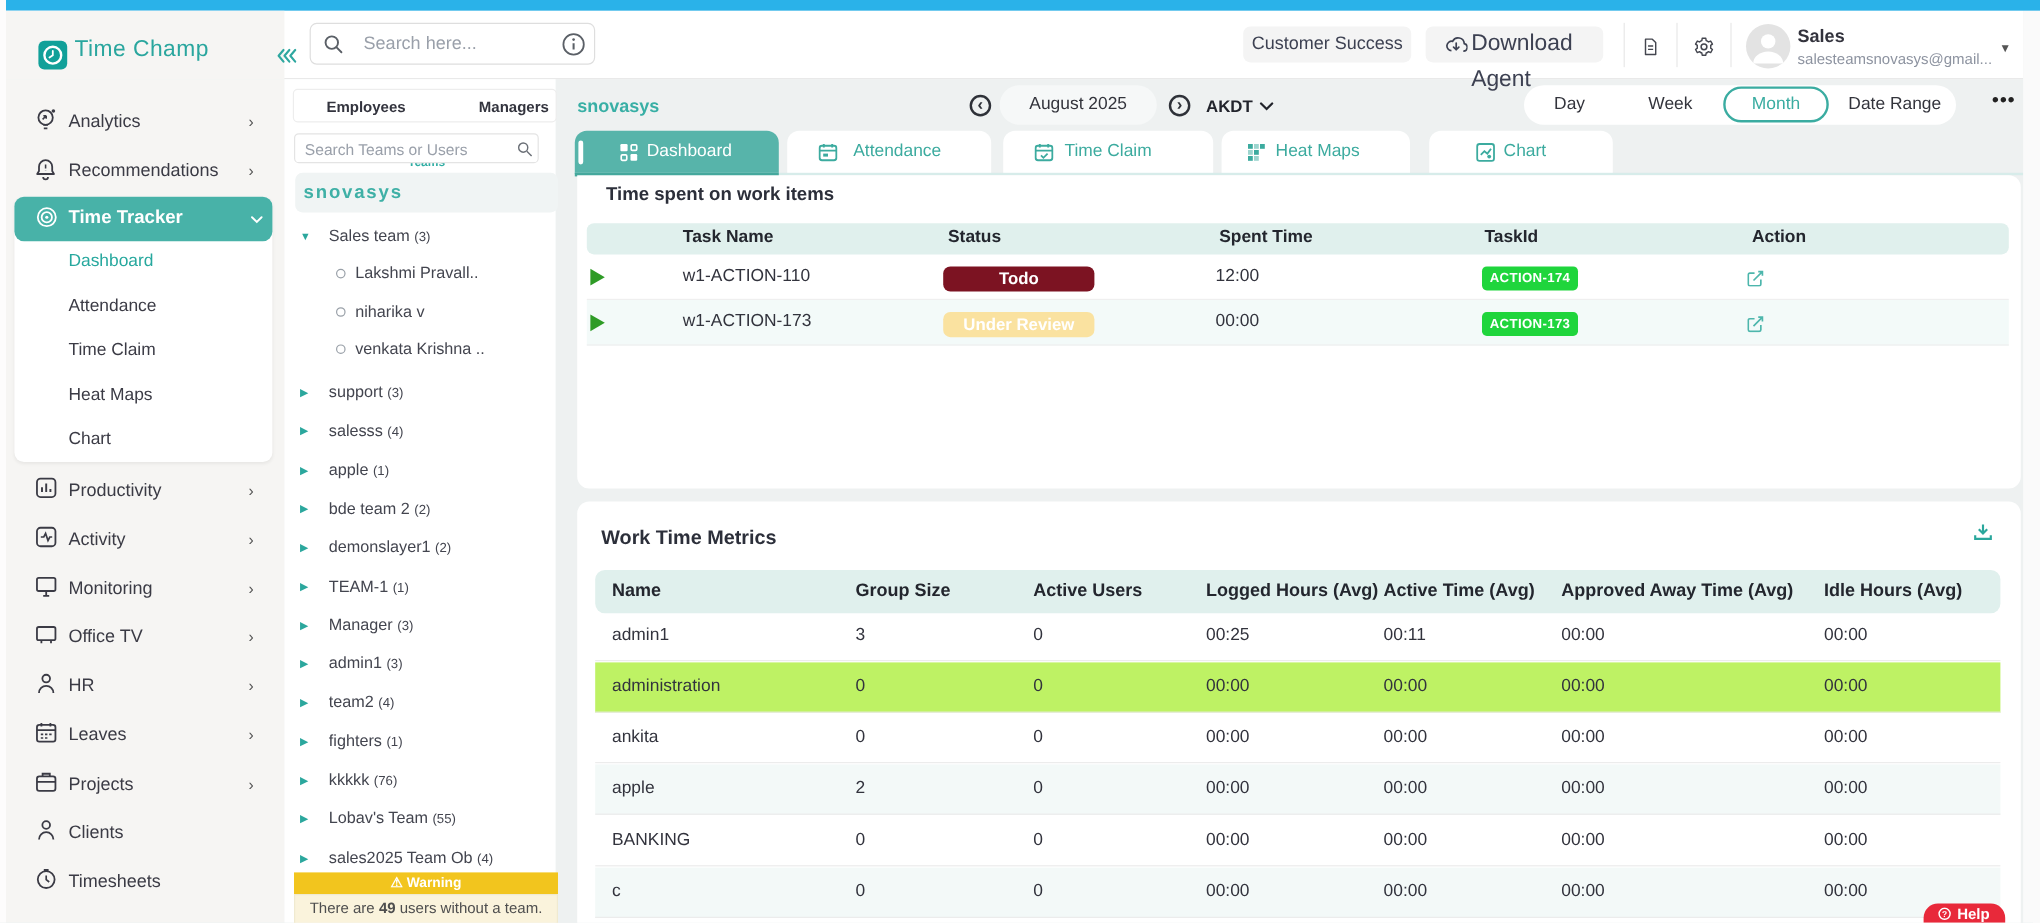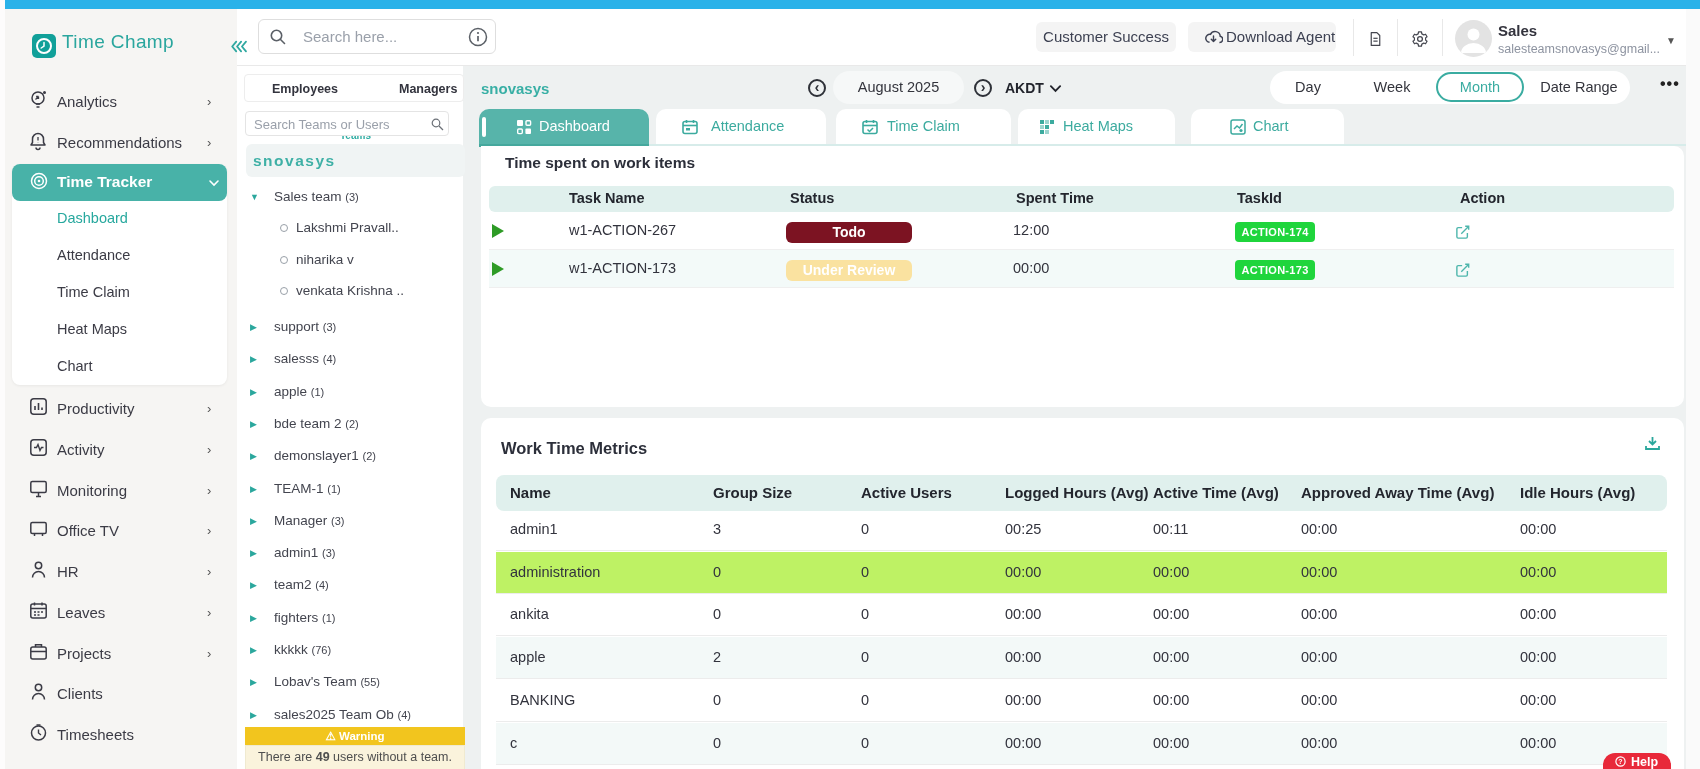--- a/index.html
+++ b/index.html
@@ -10,21 +10,21 @@
 
 #topbar { left:5px; top:0; width:1695px; height:9px; background:#2ab2e9; }
 #leftstrip { left:0; top:0; width:5px; height:769px; background:#fdfcfc; }
 #header { left:5px; top:9px; width:1681px; height:57px; background:#ffffff; border-bottom:1px solid #e9e9e9; }
 #hdrleft { left:0; top:0; width:232px; height:57px; background:#f6f5f3; }
 #logoicon { left:27px; top:25px; width:24px; height:24px; background:#11a099; border-radius:5px; }
 #logotext { left:57px; top:22px; font-size:19px; color:#2aa69e; letter-spacing:0.4px; }
 #searchbox { left:253px; top:10px; width:238px; height:35px; background:#fff; border:1px solid #dedede; border-radius:6px; }
 #searchph { left:298px; top:19px; font-size:15px; color:#9aa0aa; }
 #btnCS { left:1031px; top:13px; width:140px; height:30px; background:#f4f4f4; border-radius:6px; font-size:15px; color:#3d4152; text-align:center; line-height:30px; }
-#btnDA { left:1183px; top:13px; width:148px; height:30px; background:#f4f4f4; border-radius:6px; font-size:15px; color:#3d4152; line-height:30px; padding-left:38px; }
+#btnDA { left:1183px; top:13px; width:148px; height:30px; background:#f4f4f4; border-radius:6px; font-size:19px; color:#3d4152; line-height:30px; padding-left:38px; }
 .hdiv { top:10px; width:1px; height:37px; background:#e8e8e8; }
 #avatar { left:1450px; top:11px; width:37px; height:37px; background:#e3e3e3; border-radius:50%; overflow:hidden; }
 #uname { left:1493px; top:13px; font-size:15px; font-weight:bold; color:#33333d; }
 #uemail { left:1493px; top:33px; font-size:12.5px; color:#8d93a0; }
 #ucaret { left:1661px; top:26px; font-size:10px; color:#555; }
 
 #sidebar { left:5px; top:66px; width:232px; height:703px; background:#f6f5f3; }
 .mitem { position:absolute; left:0; width:232px; height:40px; }
 .mtext { position:absolute; left:52px; top:10px; font-size:15px; color:#3b3b45; }
 .mchev { position:absolute; left:202px; top:11px; font-size:13px; color:#555; }
@@ -373,21 +373,21 @@
       <span class="th" style="left:80px; top:4px;">Task Name</span>
       <span class="th" style="left:301px; top:4px;">Status</span>
       <span class="th" style="left:527px; top:4px;">Spent Time</span>
       <span class="th" style="left:748px; top:4px;">TaskId</span>
       <span class="th" style="left:971px; top:4px;">Action</span>
     </div>
     <div class="prow" style="top:66px; border-bottom:1px solid #efefef;">
       <svg width="14" height="16" viewBox="0 0 14 16" style="left:2px; top:11px;">
           <path d="M1 1 L13 8 L1 15 z" fill="#2e9b26"></path>
         </svg>
-      <span class="td" style="left:80px; top:10px;">w1-ACTION-267</span>
+      <span class="td" style="left:80px; top:10px;">w1-ACTION-110</span>
       <div class="pill" style="left:297px; top:10px; width:126px; background:#7c1322; font-size:14px; line-height:21px;">Todo</div>
       <span class="td" style="left:524px; top:10px;">12:00</span>
       <div class="gpill" style="left:746px; top:10px; width:80px;">ACTION-174</div>
       <svg width="14" height="14" viewBox="0 0 16 16" style="left:967px; top:13px;">
         <path d="M13 9 v4.5 a1.5 1.5 0 0 1-1.5 1.5 h-9 A1.5 1.5 0 0 1 1 13.5 v-9 A1.5 1.5 0 0 1 2.5 3 H7" fill="none" stroke="#4db6ac" stroke-width="1.6"></path>
         <path d="M6 10 L14 2 M10.5 1.5 H14.5 V5.5" fill="none" stroke="#4db6ac" stroke-width="1.6"></path>
       </svg>
     </div>
     <div class="prow" style="top:104px; background:#f3faf9; border-bottom:1px solid #efefef;">
       <svg width="14" height="16" viewBox="0 0 14 16" style="left:2px; top:11px;">

